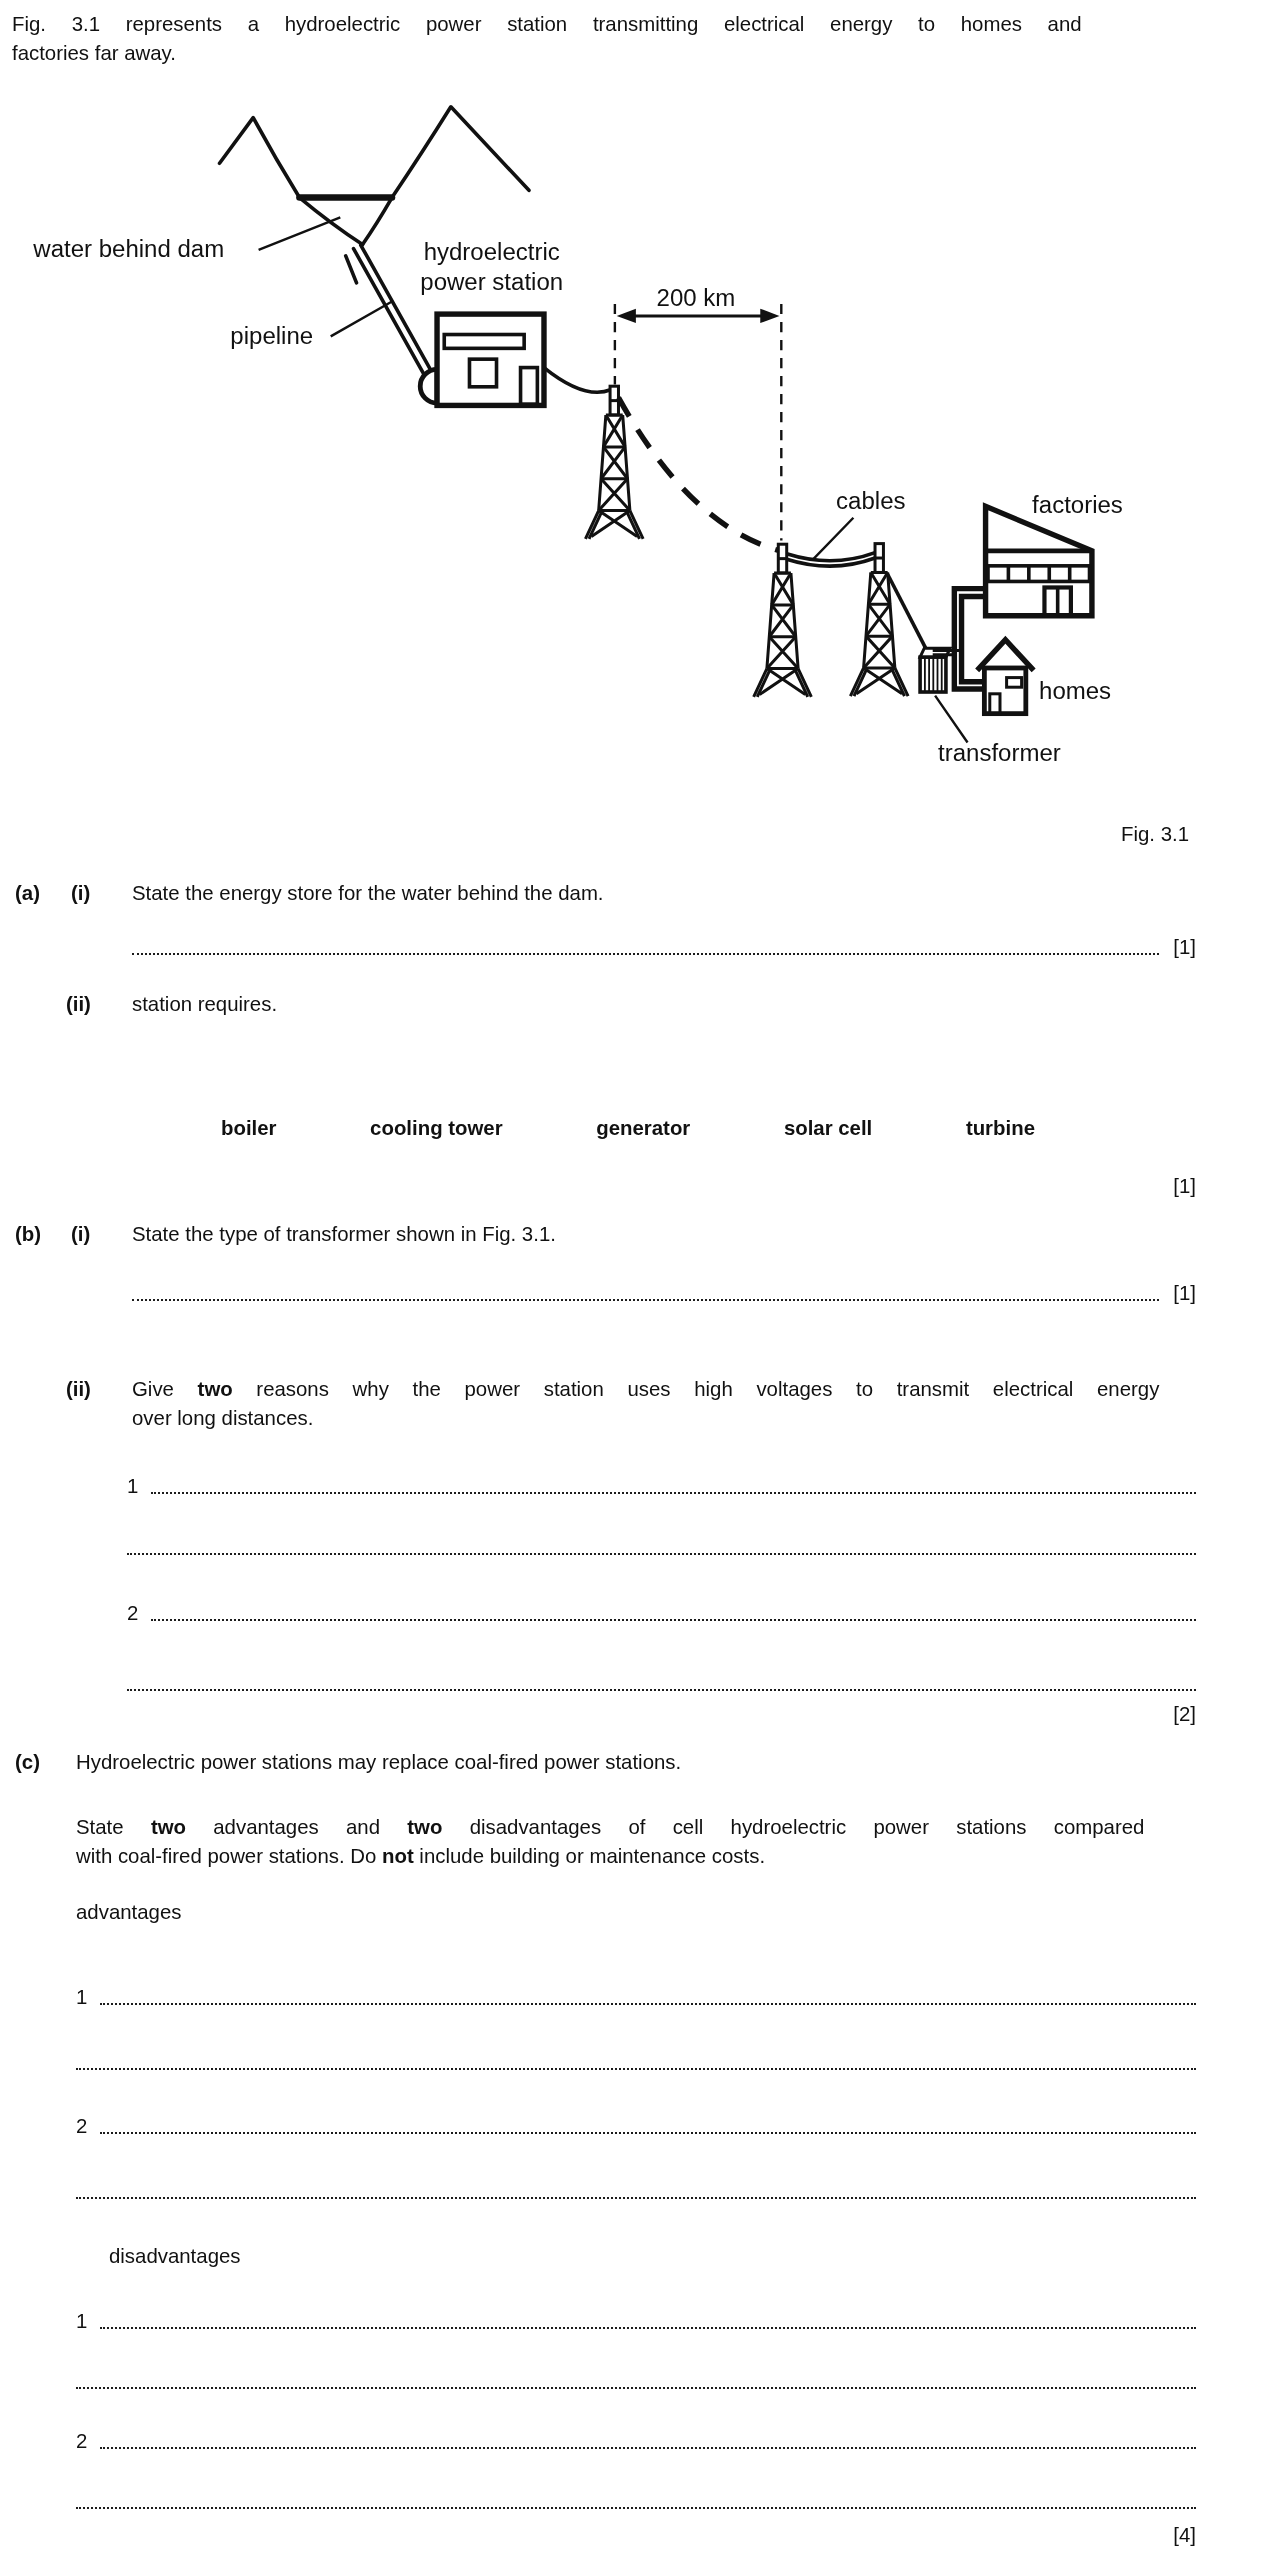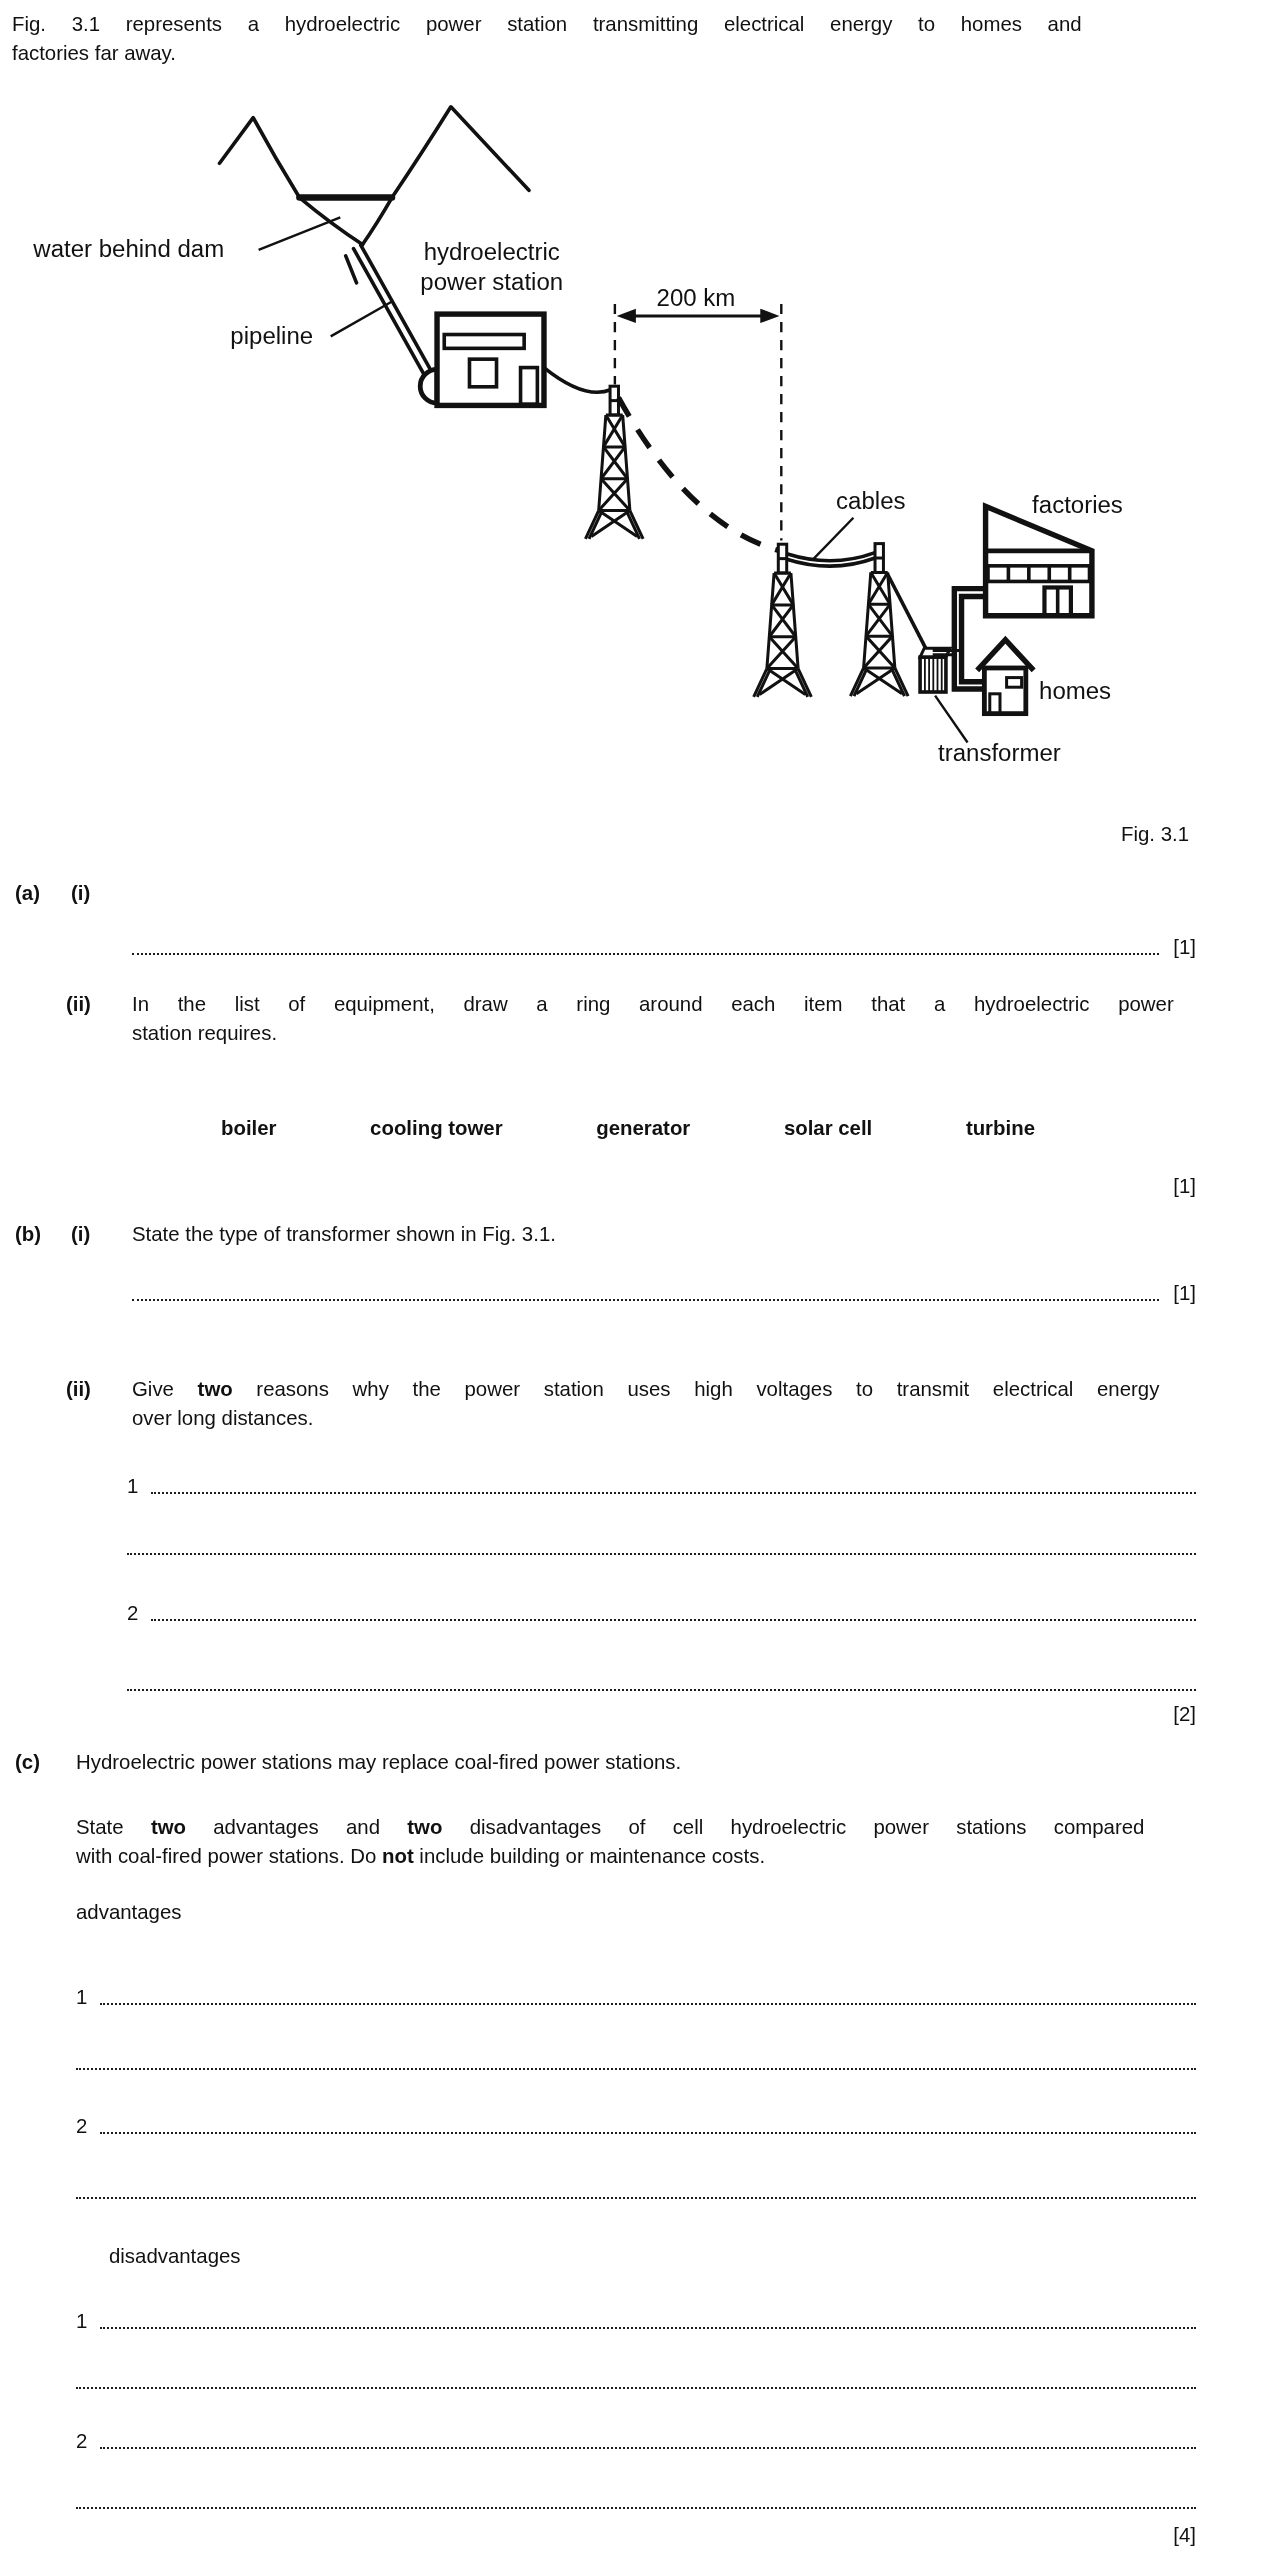--- a/index.html
+++ b/index.html
@@ -152,29 +152,29 @@
     <text x="1449" y="698" text-anchor="middle">cables</text>
     <text x="1793" y="704" text-anchor="middle">factories</text>
     <text x="1729" y="1013">homes</text>
     <text x="1663" y="1116" text-anchor="middle">transformer</text>
   </svg>
 
   <div class="abs caption" style="left:0; top:820px; width:1189px;">Fig. 3.1</div>
 
   <div class="abs b" style="left:15px; top:879px;">(a)</div>
   <div class="abs b" style="left:71px; top:879px;">(i)</div>
+  <div class="abs nowrap" style="left:132px; top:879px;">State the energy store for the water behind the dam.</div>
 
   <div class="dotrow" style="left:132px; top:935px; width:1064px;">
     <div class="dots"></div>
     <div class="mark-inline">[1]</div>
   </div>
 
   <div class="abs b" style="left:66px; top:990px;">(ii)</div>
   <div class="abs" style="left:132px; top:990px; width:1121px;">
-    <div class="nowrap" style="word-spacing:23px;">In the list of equipment, draw a ring around each item that a hydroelectric power</div>
     <div class="nowrap">station requires.</div>
   </div>
 
   <div class="eqrow" style="left:175px; top:1114px; width:814px;">
     <span>boiler</span>
     <span>cooling tower</span>
     <span>generator</span>
     <span>solar cell</span>
     <span>turbine</span>
   </div>

